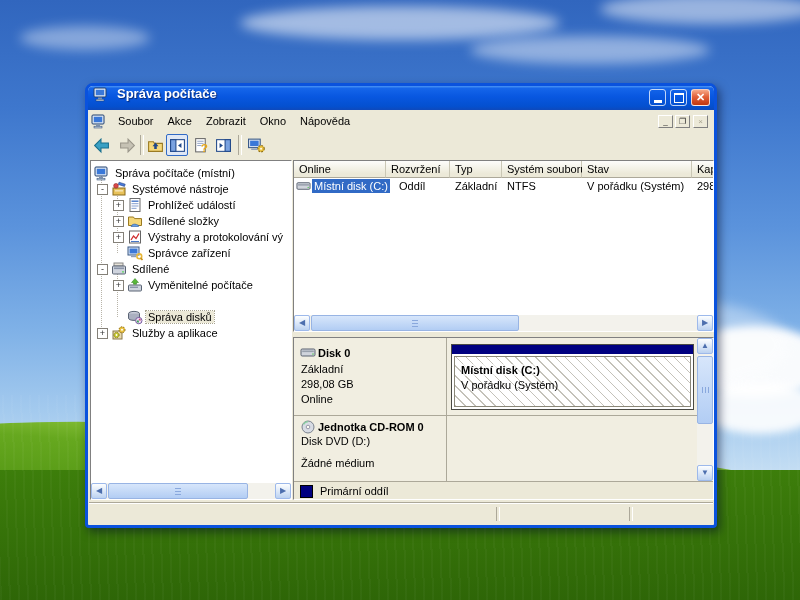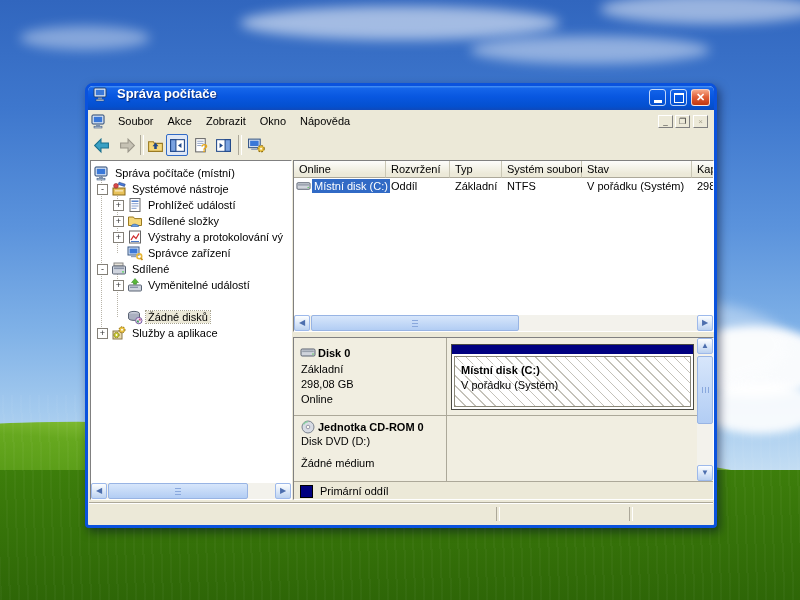--- a/index.html
+++ b/index.html
@@ -284,34 +284,34 @@
         <span class="tlabel">Sdílené</span>
       </div>
 
       <div class="titem" style="left:22px;top:116px">
         <span class="texp">+</span>
         <svg class="tico" viewBox="0 0 16 16">
             <rect x="1.5" y="8" width="13" height="6" rx="1" fill="#cfd4de" stroke="#5a6474"></rect>
             <rect x="3" y="9.6" width="8" height="1.4" fill="#8a94a8"></rect>
             <path d="M8 1.5 L11.5 5.5 H9.5 V7.2 H6.5 V5.5 H4.5 Z" fill="#58b838" stroke="#2a7a18" stroke-width=".5"></path>
           </svg>
-        <span class="tlabel">Vyměnitelné událostí</span>
+        <span class="tlabel">Vyměnitelné počítače</span>
       </div>
 
 
       <div class="titem sel" style="left:22px;top:148px">
         <span class="texp none"></span>
         <svg class="tico" viewBox="0 0 16 16">
             <ellipse cx="7" cy="4.6" rx="5.5" ry="2.2" fill="#c8ccd8" stroke="#5a6474"></ellipse>
             <path d="M1.5 4.6v4.6c0 1.2 2.5 2.2 5.5 2.2s5.5-1 5.5-2.2V4.6" fill="#aab0c0" stroke="#5a6474"></path>
             <circle cx="11.8" cy="11.6" r="3.2" fill="#ece4f4" stroke="#7a5aa0"></circle>
             <path d="M11.8 9.4 a2.2 2.2 0 0 1 2.2 2.2 h-2.2z" fill="#d04878"></path>
             <path d="M11.8 13.8 a2.2 2.2 0 0 1 -2.2-2.2 h2.2z" fill="#3aa058"></path>
           </svg>
-        <span class="tlabel">Žádné disků</span>
+        <span class="tlabel">Správa disků</span>
       </div>
 
       <div class="titem" style="left:6px;top:164px">
         <span class="texp">+</span>
         <svg class="tico" viewBox="0 0 16 16">
             <rect x="2" y="6" width="9" height="8" fill="#e8d8b0" stroke="#8a7a4a"></rect>
             <circle cx="11" cy="4.8" r="3" fill="#e8c040" stroke="#8a6a10" stroke-dasharray="1.5 1"></circle>
             <circle cx="11" cy="4.8" r="1" fill="#fff"></circle>
             <circle cx="5.5" cy="10" r="2.6" fill="#c8c830" stroke="#7a7a10" stroke-dasharray="1.4 1"></circle>
             <circle cx="5.5" cy="10" r=".9" fill="#fff"></circle>
@@ -337,21 +337,21 @@
       <div class="hcell" style="left:398px;width:61px">Kap</div>
 
       <div class="lcell" style="left:0;width:92px;padding:0;display:flex;align-items:center">
         <svg style="flex:none;margin:0 1px 0 2px" width="15" height="12" viewBox="0 0 16 12">
             <rect x="1" y="2.5" width="14" height="7" rx="1.2" fill="#d0d4dc" stroke="#5a6270"></rect>
             <rect x="2.2" y="4" width="11.6" height="1.6" fill="#98a0ac"></rect>
             <circle cx="13" cy="7.6" r=".8" fill="#60c860"></circle>
           </svg>
         <span class="volrow-sel">Místní disk (C:)</span>
       </div>
-      <div class="lcell" style="left:92px;width:64px">Oddíl</div>
+      <div class="lcell" style="left:100px;width:64px">Oddíl</div>
       <div class="lcell" style="left:156px;width:52px">Základní</div>
       <div class="lcell" style="left:208px;width:80px">NTFS</div>
       <div class="lcell" style="left:288px;width:110px">V pořádku (Systém)</div>
       <div class="lcell" style="left:398px;width:61px">298</div>
 
       <div class="sbh" style="left:0;bottom:0;width:419px">
         <div class="sb-btn" style="left:0;top:0">◀</div>
         <div class="sb-thumb" style="left:17px;top:0;width:208px;height:16px">
             <div class="griph"></div>
           </div>

